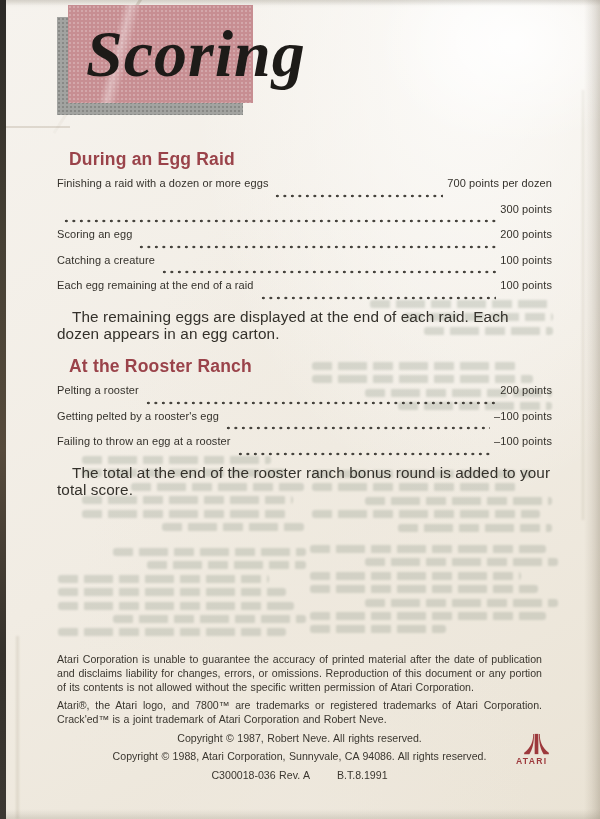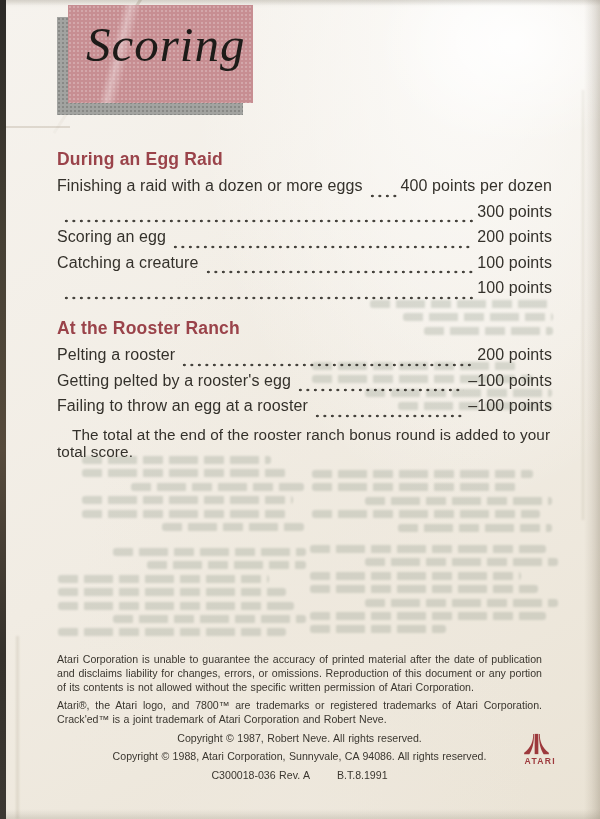--- a/index.html
+++ b/index.html
@@ -34,48 +34,48 @@
   .title-shadow{position:absolute;left:57px;top:17px;width:186px;height:98px;z-index:2;
     background-color:#a2a3a0;
     background-image:radial-gradient(rgba(0,0,0,.16) 1px,transparent 1.4px);background-size:4px 4px;}
   .title-plate{position:absolute;left:68px;top:5px;width:185px;height:98px;z-index:3;
     background-color:#c78e92;
     background-image:
       linear-gradient(104deg,transparent 26%,rgba(255,255,255,.34) 30%,transparent 35%),
       radial-gradient(rgba(255,255,255,.22) 1px,transparent 1.4px);
     background-size:100% 100%,4px 4px;}
   .page-title{position:absolute;left:86px;top:16px;z-index:4;margin:0;
-    font-family:"Liberation Serif",serif;font-style:italic;font-weight:400;
-    font-size:49px;letter-spacing:1px;color:#1d1b18;}
+    font-family:"Liberation Serif",serif;font-style:italic;font-weight:700;
+    font-size:66px;letter-spacing:1px;color:#1d1b18;}
   
   .content{position:absolute;left:57px;top:149px;width:495px;z-index:3;}
-  .sec-heading{margin:0 0 7px 0;font-size:17.5px;font-weight:bold;letter-spacing:.2px;color:#9a434a;}
+  .sec-heading{margin:0 0 7px 12px;font-size:17.5px;font-weight:bold;letter-spacing:.2px;color:#9a434a;}
   .sec-heading.second{margin-top:13px;}
-  .row{display:flex;align-items:baseline;height:25.6px;font-size:16px;color:#34312b;justify-content:space-between;}
+  .row{display:flex;align-items:baseline;height:25.6px;font-size:11px;color:#34312b;justify-content:space-between;}
   .lbl{white-space:nowrap;letter-spacing:.1px;}
   .dots{flex:1 1 auto;align-self:flex-end;height:6px;margin:0 4px 4px 7px;
     background-image:radial-gradient(circle at 2.2px 3px,#46433d 1.25px,transparent 1.6px);
     background-size:7.5px 6px;background-repeat:repeat-x;}
   .val{white-space:nowrap;letter-spacing:.1px;}
   .note{margin:3px 0 0 0;font-size:15.3px;line-height:17.5px;text-indent:15px;color:#34312b;letter-spacing:.1px;}
   
   .ghost{position:absolute;z-index:2;filter:blur(1.2px);opacity:.55;}
   .gl{height:8px;border-radius:3px;margin-bottom:5.4px;
     background:repeating-linear-gradient(90deg,rgba(152,160,146,.6) 0 20px,rgba(152,160,146,0) 20px 26px,rgba(152,160,146,.6) 26px 55px,rgba(152,160,146,0) 55px 61px);}
   .gl.w1{width:92%;} .gl.w2{width:78%;margin-left:auto;} .gl.w3{width:85%;}
   .gl.w4{width:64%;margin-left:auto;} .gl.w5{width:95%;} .gl.w6{width:55%;}
   
   .legal{position:absolute;left:57px;top:653px;width:501px;z-index:3;
     font-size:10.6px;line-height:13.8px;color:#3a362f;text-align:justify;word-spacing:.5px;}
   .legal p{margin:0 16px 5px 0;}
   .legal p.cline{margin-bottom:4.5px;text-align:center;}
   .code-line{margin-top:1px;}
   .code-line .rev{margin-left:24px;}
   
-  .logo{position:absolute;left:516px;top:733px;width:40px;z-index:4;text-align:right;}
+  .logo{position:absolute;left:516px;top:733px;width:40px;z-index:4;text-align:left;}
   .logo svg{display:block;margin:0 auto;width:27px;height:22px;}
   .logo .word{margin-top:1px;font-size:8.6px;font-weight:bold;letter-spacing:1.3px;color:#9d393c;}
 </style>
 </head>
 <body>
 
 <div class="page">
 
   <div class="edge-left"></div>
   <div class="edge-right"></div>
@@ -137,41 +137,43 @@
       <div class="gl w1"></div>
   </div>
 
   <div class="content">
 
     <h2 class="sec-heading">During an Egg Raid</h2>
 
     <div class="row">
       <span class="lbl">Finishing a raid with a dozen or more eggs</span>
       <span class="dots"></span>
-      <span class="val">400 points per dozen</span>
+      <span class="val">700 points per dozen</span>
     </div>
     <div class="row">
       <span class="dots"></span>
       <span class="val">300 points</span>
     </div>
     <div class="row">
       <span class="lbl">Scoring an egg</span>
       <span class="dots"></span>
       <span class="val">200 points</span>
     </div>
     <div class="row">
       <span class="lbl">Catching a creature</span>
       <span class="dots"></span>
       <span class="val">100 points</span>
     </div>
     <div class="row">
+      <span class="lbl">Each egg remaining at the end of a raid</span>
       <span class="dots"></span>
       <span class="val">100 points</span>
     </div>
 
+    <p class="note">The remaining eggs are displayed at the end of each raid. Each dozen appears in an egg carton.</p>
 
     <h2 class="sec-heading second">At the Rooster Ranch</h2>
 
     <div class="row">
       <span class="lbl">Pelting a rooster</span>
       <span class="dots"></span>
       <span class="val">200 points</span>
     </div>
     <div class="row">
       <span class="lbl">Getting pelted by a rooster's egg</span>

